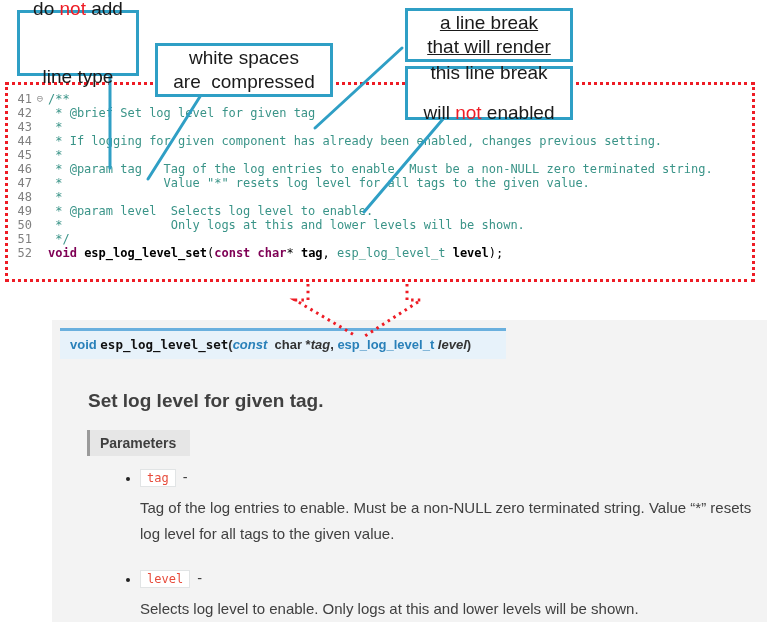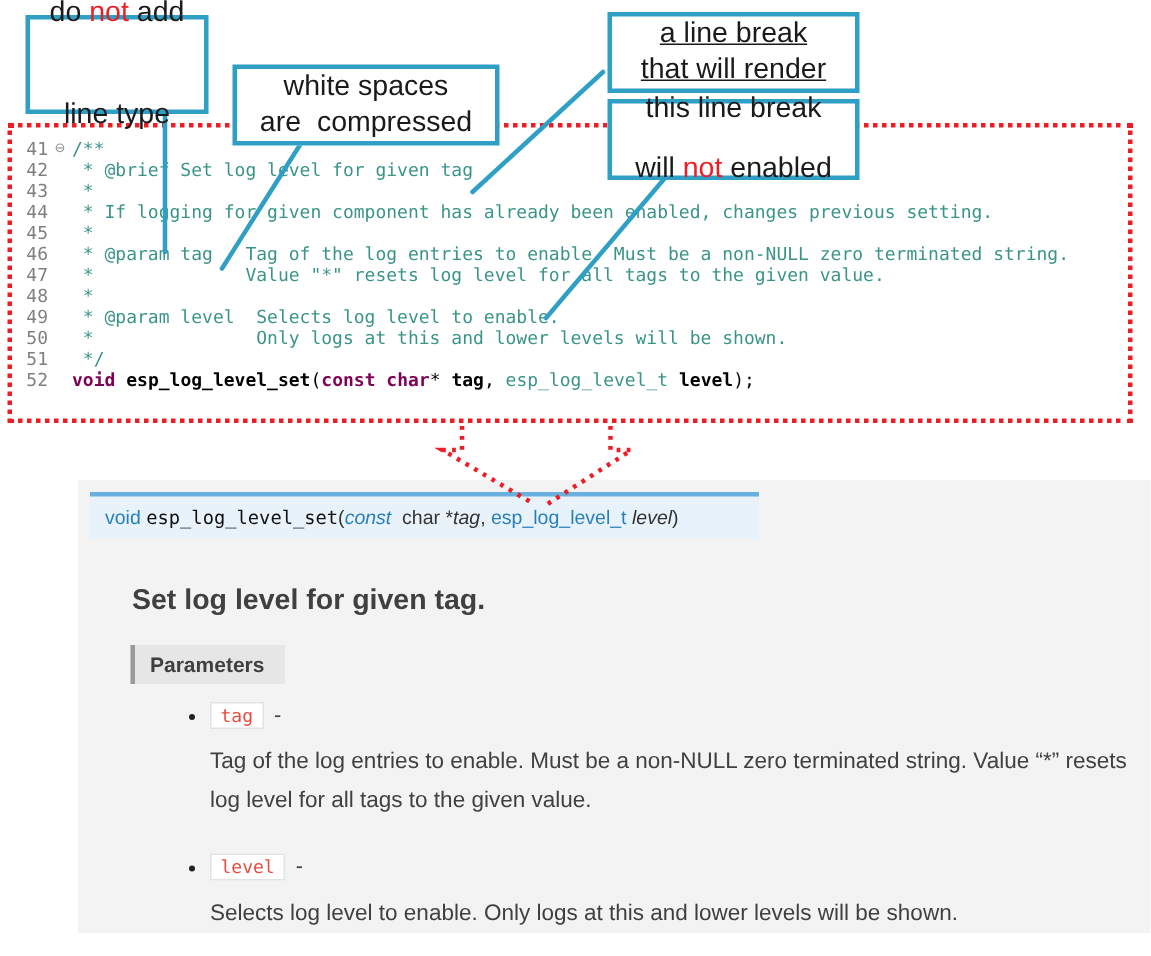--- a/index.html
+++ b/index.html
@@ -36,21 +36,21 @@
   .seg-fn { color:#000; font-weight:bold; }
   .seg-ty { color:#3a9488; }
   .seg-va { color:#000; font-weight:bold; }
   .seg-pl { color:#000; }
 
   
   .doc-panel { position:absolute; left:52px; top:320px; width:715px; height:302px;
     background:#f3f3f3; z-index:0; color:#404040; }
   .signature { margin:8px 0 0 8px; width:446px; background:#e7f2fa;
     border-top:3px solid #6ab0de; padding:6px 10px 7px 10px;
-    font-size:13px; font-weight:normal; white-space:pre; }
+    font-size:13px; font-weight:bold; white-space:pre; }
   .sg-kw  { color:#2980b9; }
   .sg-kwi { color:#2980b9; font-style:italic; }
   .sg-name{ font-family:"DejaVu Sans Mono", monospace; font-size:12.5px; color:#111; }
   .sg-pl  { color:#333; }
   .sg-ty  { color:#2980b9; }
   .sg-argi{ color:#333; font-style:italic; }
   .doc-p { margin:31px 0 0 36px; font-size:19px;font-weight:bold; }
   .field-header { display:inline-block; margin:18px 0 0 35px; background:#e6e6e6;
     border-left:3px solid #9a9a9a; padding:5px 14px 5px 10px;
     font-size:14px; font-weight:bold; color:#3f3f3f; }

